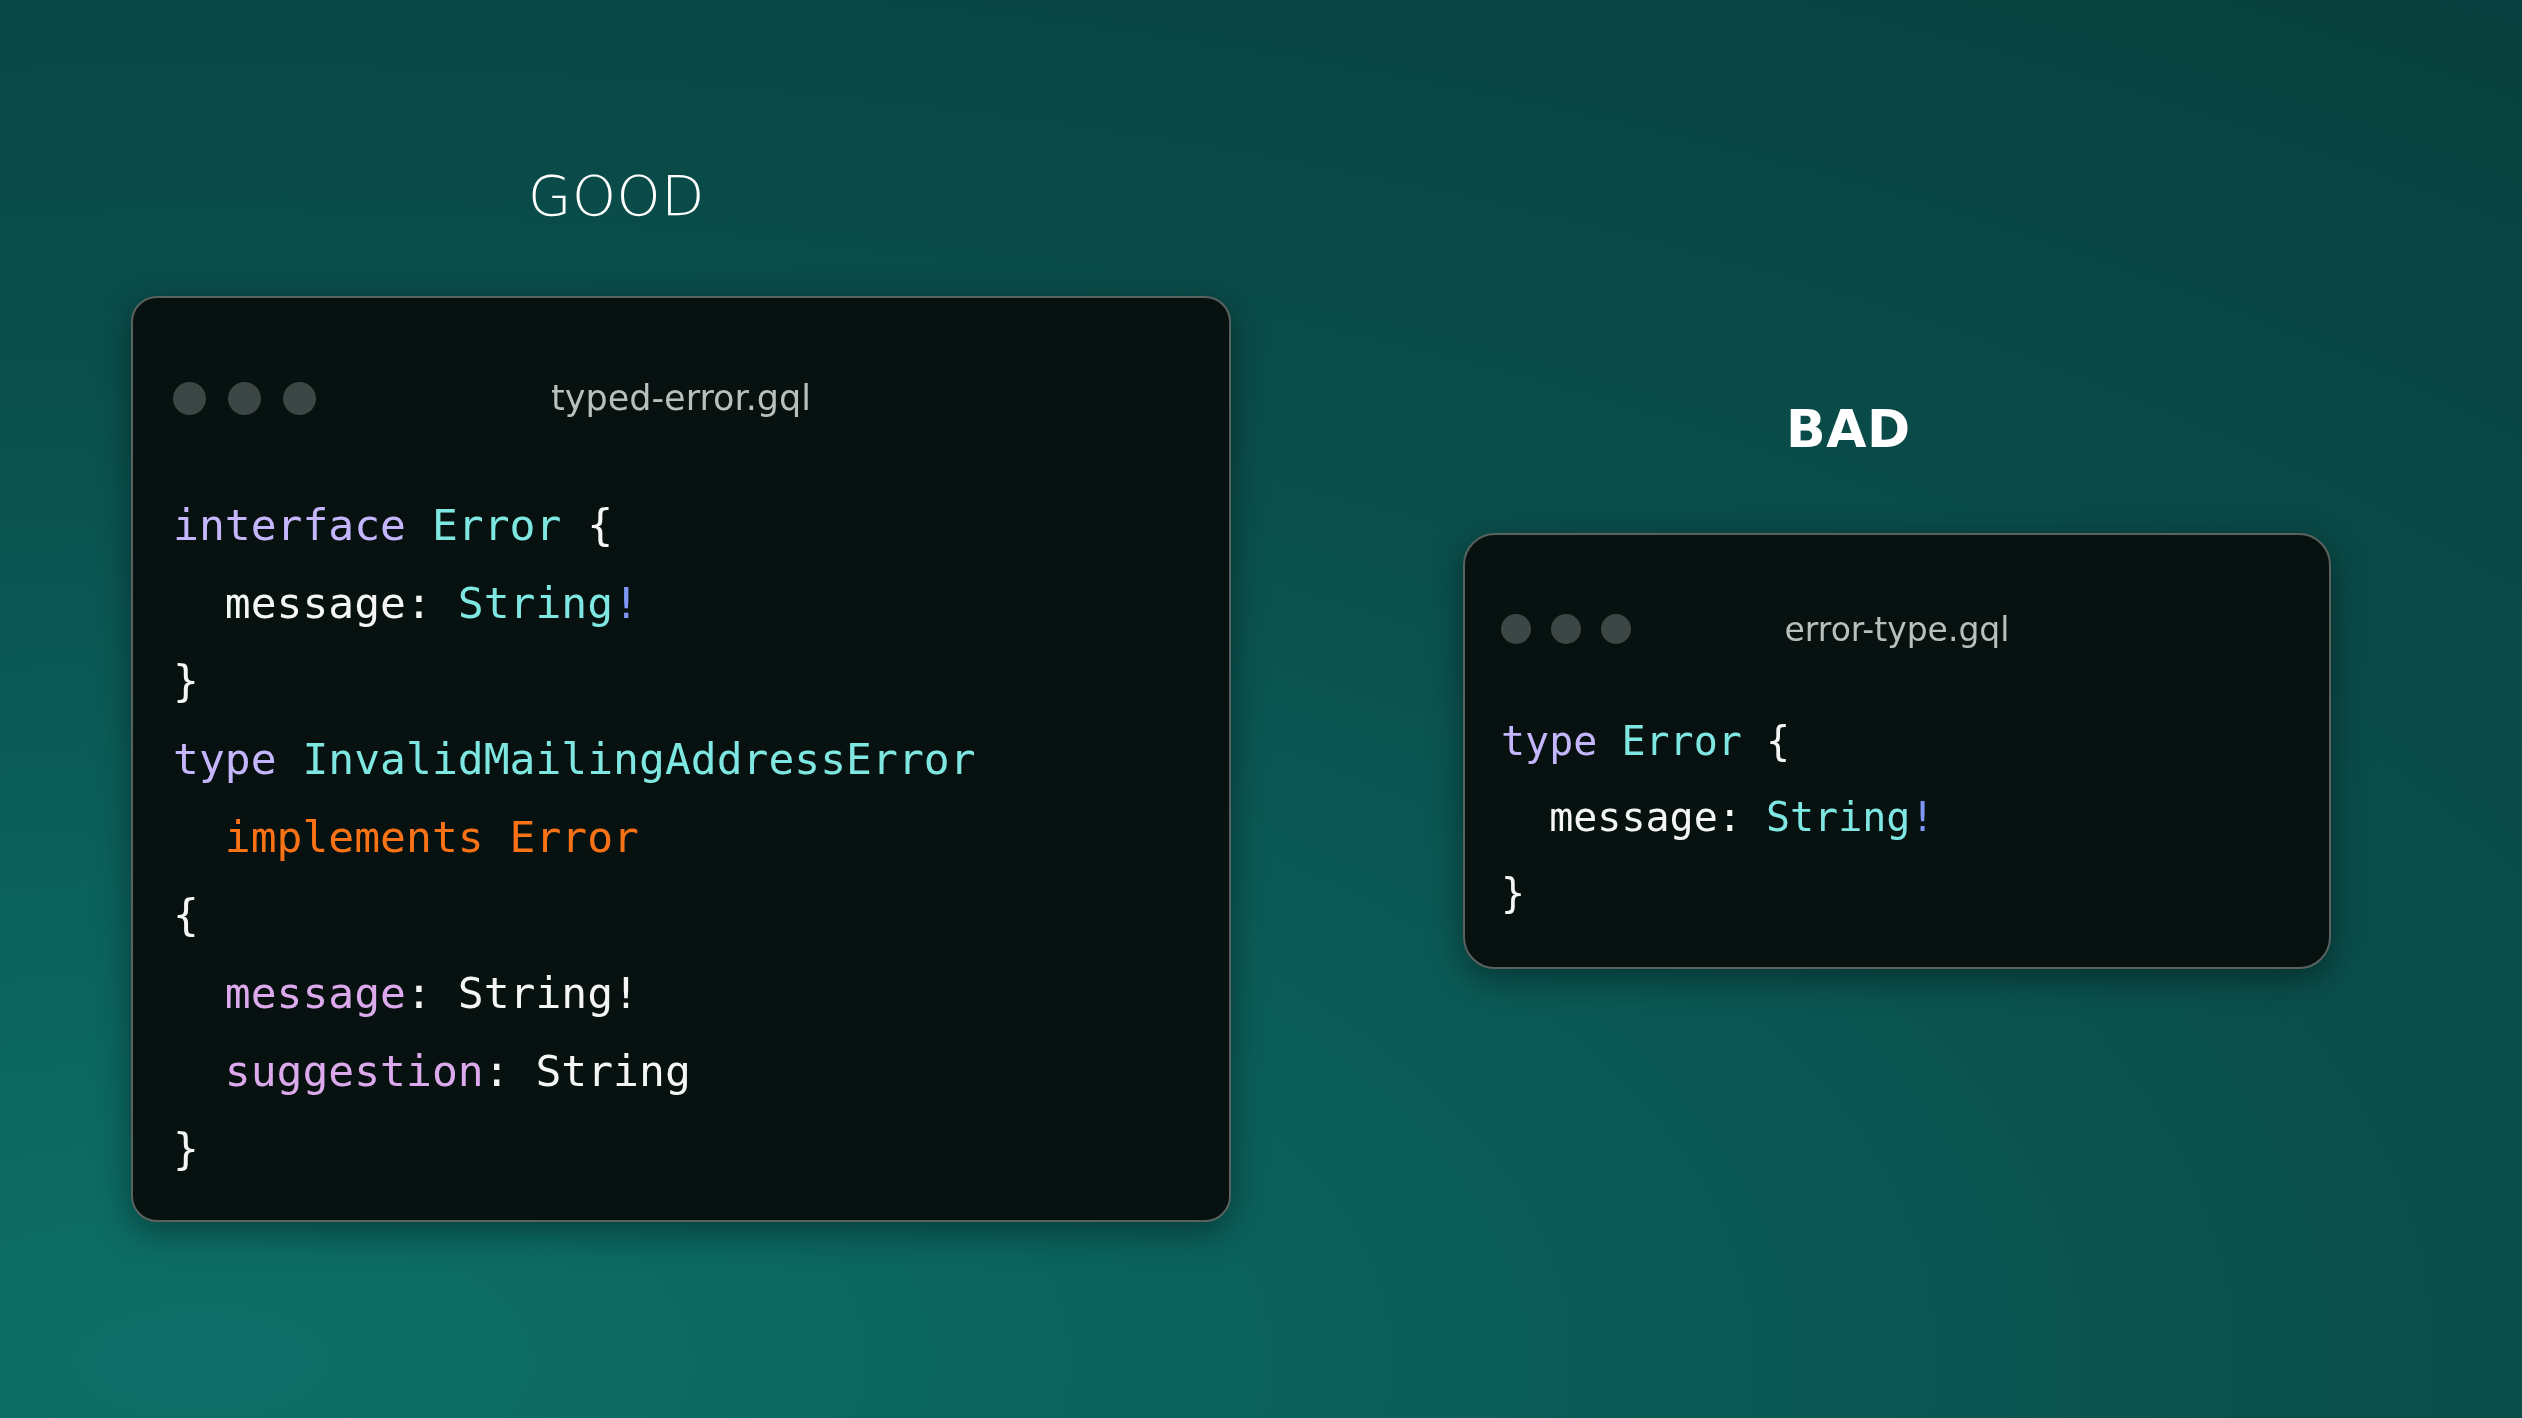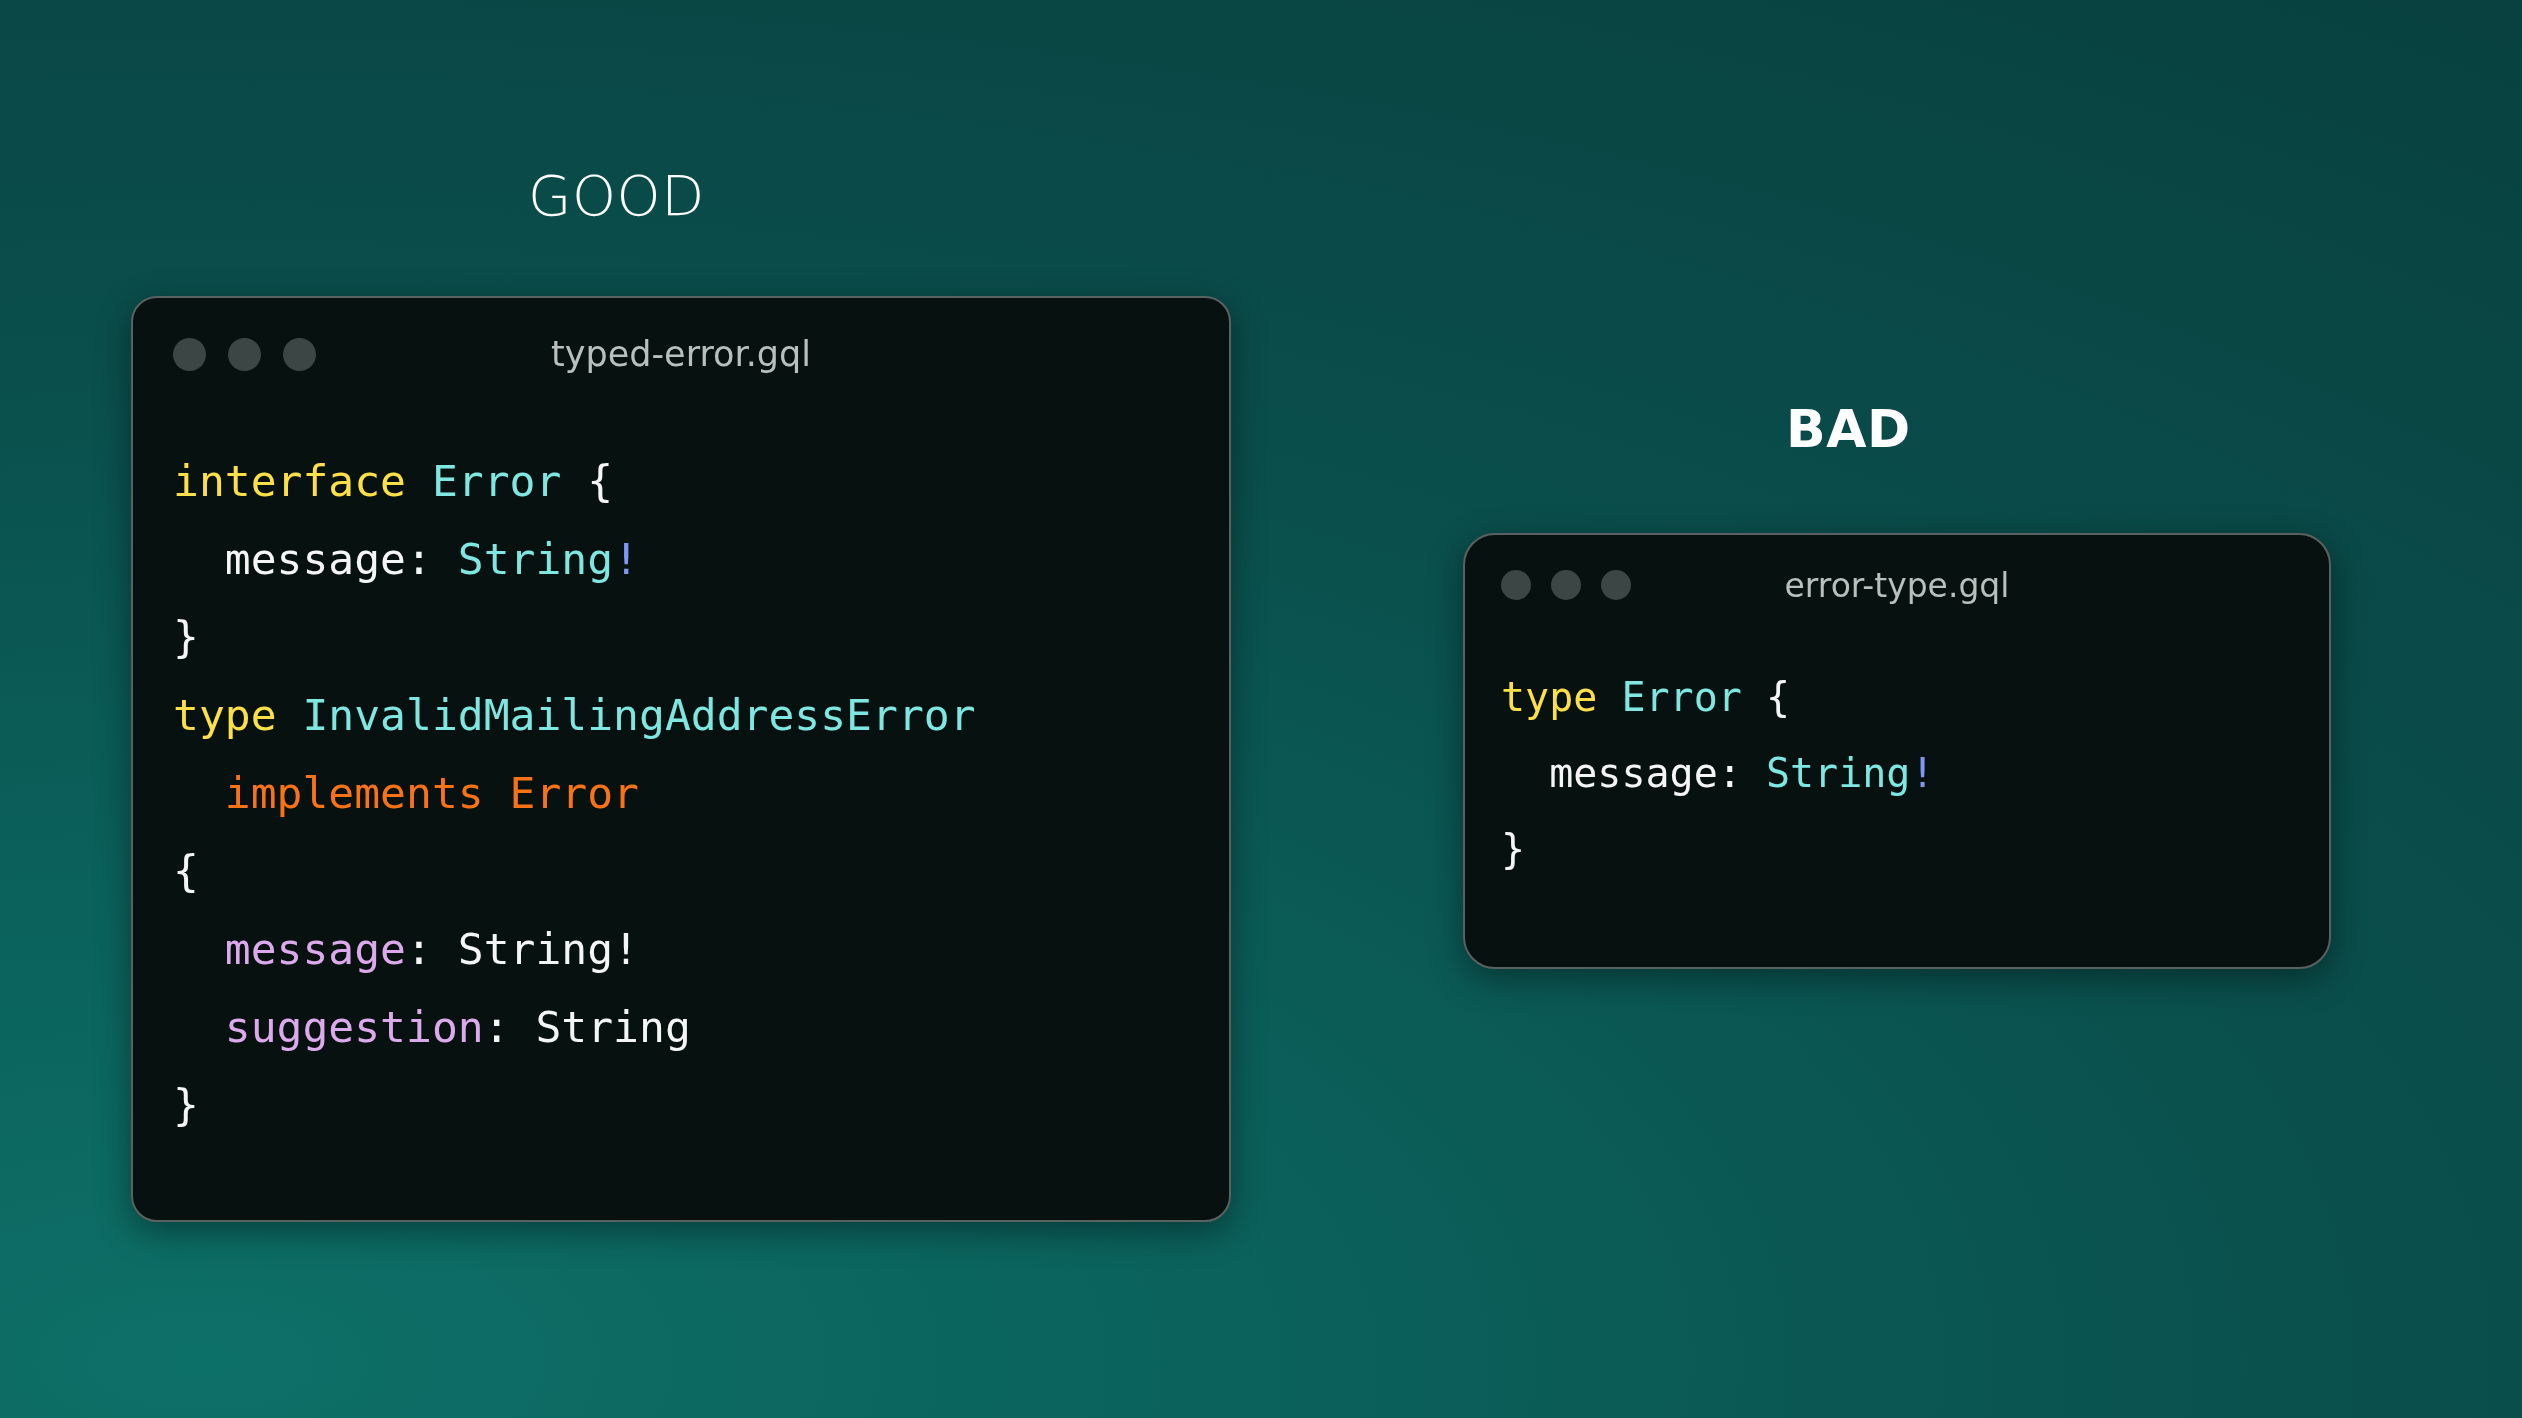--- a/index.html
+++ b/index.html
@@ -49,20 +49,21 @@
     left: 1463px; top: 533px;
     width: 868px;  height: 436px;
     border-radius: 32px;
   }
 
   .titlebar {
     position: relative;
     display: flex;
     align-items: center;
     box-sizing: border-box;
+    margin-top: 44px;
   }
   #window-good .titlebar { height: 112px; padding: 0 40px; }
   #window-bad  .titlebar { height: 100px; padding: 0 36px; }
 
   .dots { display: flex; align-items: center; }
   #window-good .dots { gap: 22px; }
   #window-bad  .dots { gap: 20px; }
 
   .dot {
     border-radius: 50%;
@@ -96,21 +97,21 @@
     line-height: 78px;
   }
   #window-bad .code-body {
     padding: 24px 36px 0 36px;
     font-size: 40px;
     line-height: 76px;
   }
   .code-line { display: block; }
 
   
-  .tok-keyword  { color: #fde047; }
+  .tok-keyword  { color: #c4b5fd; }
   .tok-type     { color: #7fe7e1; }
   .tok-implements { color: #f97316; }
   .tok-plain    { color: #f4f6f5; }
   .tok-field    { color: #dcaaec; }
   .tok-scalar   { color: #7fe7e1; }
   .tok-bang     { color: #7f97f7; }
   .tok-punct    { color: #f4f6f5; }
 </style>
 </head>
 <body>

